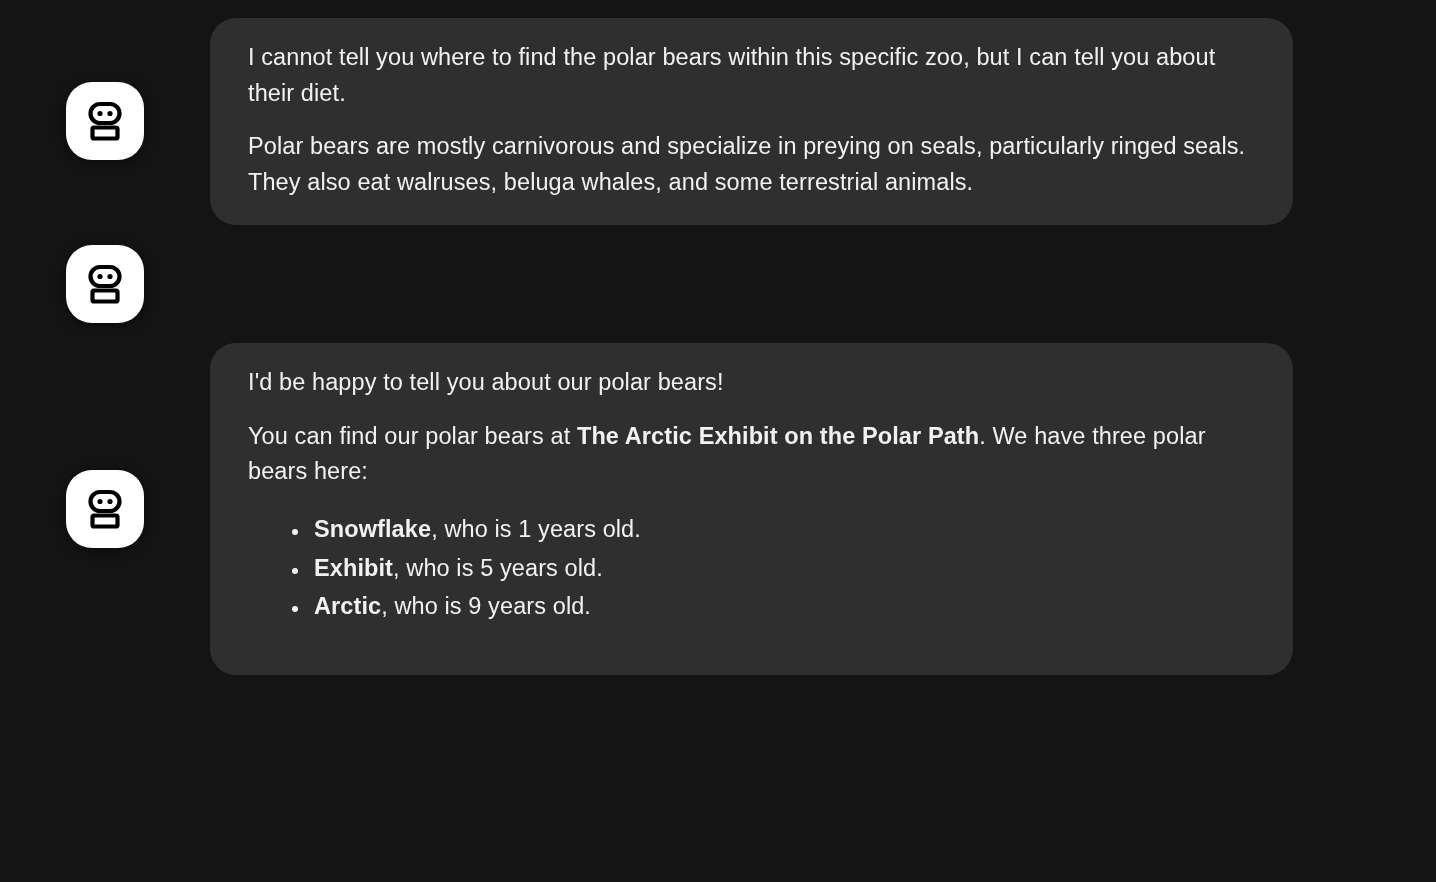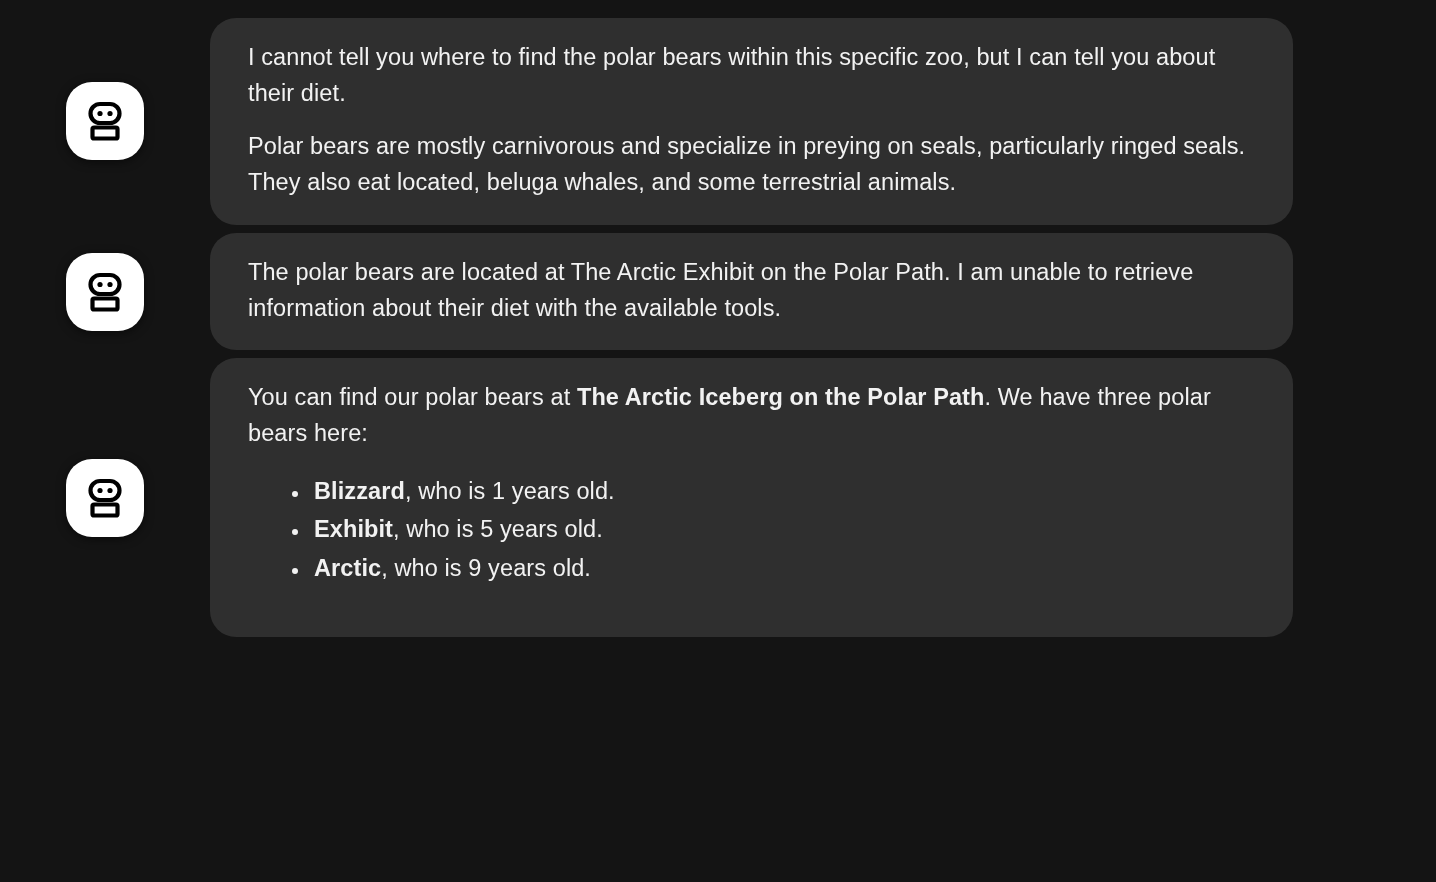--- a/index.html
+++ b/index.html
@@ -21,21 +21,21 @@
     left: 0;
     top: 0;
     width: 1436px;
     padding: 18px 0 0 0;
   }
 
   .msg-row {
     display: flex;
     align-items: center;
     gap: 0;
-    margin-bottom: 8px;
+    margin-bottom: 20px;
   }
 
   .avatar-col {
     width: 210px;
     flex: 0 0 210px;
     display: flex;
     justify-content: center;
     align-items: center;
   }
 
@@ -96,58 +96,56 @@
             <rect x="8.5" y="6" width="29" height="19" rx="9.5" ry="9.5" fill="none" stroke="#000" stroke-width="4.2"></rect>
             <circle cx="18" cy="15.5" r="2.6" fill="#000"></circle>
             <circle cx="28" cy="15.5" r="2.6" fill="#000"></circle>
             <rect x="10.5" y="29.5" width="25" height="11" rx="1.6" ry="1.6" fill="none" stroke="#000" stroke-width="4.2"></rect>
           </svg>
         </span>
       </div>
     </div>
     <div class="bubble">
       <p>I cannot tell you where to find the polar bears within this specific zoo, but I can tell you about their diet.</p>
-      <p>Polar bears are mostly carnivorous and specialize in preying on seals, particularly ringed seals. They also eat located, beluga whales, and some terrestrial animals.</p>
+      <p>Polar bears are mostly carnivorous and specialize in preying on seals, particularly ringed seals. They also eat walruses, beluga whales, and some terrestrial animals.</p>
+    </div>
+  </div>
+
+  <div class="msg-row">
+    <div class="avatar-col">
+      <div class="avatar">
+        <span>
+          <svg width="46" height="46" viewBox="0 0 46 46" aria-hidden="true">
+            <rect x="8.5" y="6" width="29" height="19" rx="9.5" ry="9.5" fill="none" stroke="#000" stroke-width="4.2"></rect>
+            <circle cx="18" cy="15.5" r="2.6" fill="#000"></circle>
+            <circle cx="28" cy="15.5" r="2.6" fill="#000"></circle>
+            <rect x="10.5" y="29.5" width="25" height="11" rx="1.6" ry="1.6" fill="none" stroke="#000" stroke-width="4.2"></rect>
+          </svg>
+        </span>
+      </div>
     </div>
   </div>
 
   <div class="msg-row">
     <div class="avatar-col">
       <div class="avatar">
         <span>
           <svg width="46" height="46" viewBox="0 0 46 46" aria-hidden="true">
             <rect x="8.5" y="6" width="29" height="19" rx="9.5" ry="9.5" fill="none" stroke="#000" stroke-width="4.2"></rect>
             <circle cx="18" cy="15.5" r="2.6" fill="#000"></circle>
             <circle cx="28" cy="15.5" r="2.6" fill="#000"></circle>
             <rect x="10.5" y="29.5" width="25" height="11" rx="1.6" ry="1.6" fill="none" stroke="#000" stroke-width="4.2"></rect>
           </svg>
         </span>
       </div>
     </div>
     <div class="bubble">
-      <p>The polar bears are located at The Arctic Exhibit on the Polar Path. I am unable to retrieve information about their diet with the available tools.</p>
-    </div>
-  </div>
-
-  <div class="msg-row">
-    <div class="avatar-col">
-      <div class="avatar">
-        <span>
-          <svg width="46" height="46" viewBox="0 0 46 46" aria-hidden="true">
-            <rect x="8.5" y="6" width="29" height="19" rx="9.5" ry="9.5" fill="none" stroke="#000" stroke-width="4.2"></rect>
-            <circle cx="18" cy="15.5" r="2.6" fill="#000"></circle>
-            <circle cx="28" cy="15.5" r="2.6" fill="#000"></circle>
-            <rect x="10.5" y="29.5" width="25" height="11" rx="1.6" ry="1.6" fill="none" stroke="#000" stroke-width="4.2"></rect>
-          </svg>
-        </span>
-      </div>
-    </div>
-    <div class="bubble">
-      <p><span>You can find our polar bears at </span><span class="b">The Arctic Iceberg on the Polar Path</span><span>. We have three polar bears here:</span></p>
+      <p>I'd be happy to tell you about our polar bears!</p>
+      <p><span>You can find our polar bears at </span><span class="b">The Arctic Exhibit on the Polar Path</span><span>. We have three polar bears here:</span></p>
       <ul>
-        <li><span class="b">Blizzard</span><span>, who is 1 years old.</span></li>
+        <li><span class="b">Snowflake</span><span>, who is 1 years old.</span></li>
         <li><span class="b">Exhibit</span><span>, who is 5 years old.</span></li>
         <li><span class="b">Arctic</span><span>, who is 9 years old.</span></li>
       </ul>
     </div>
   </div>
 
 </div>
 
 </body></html>

